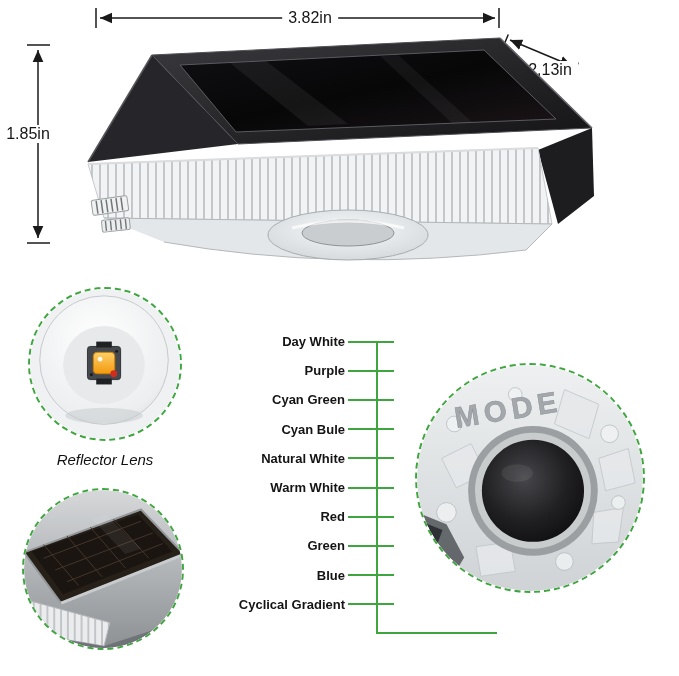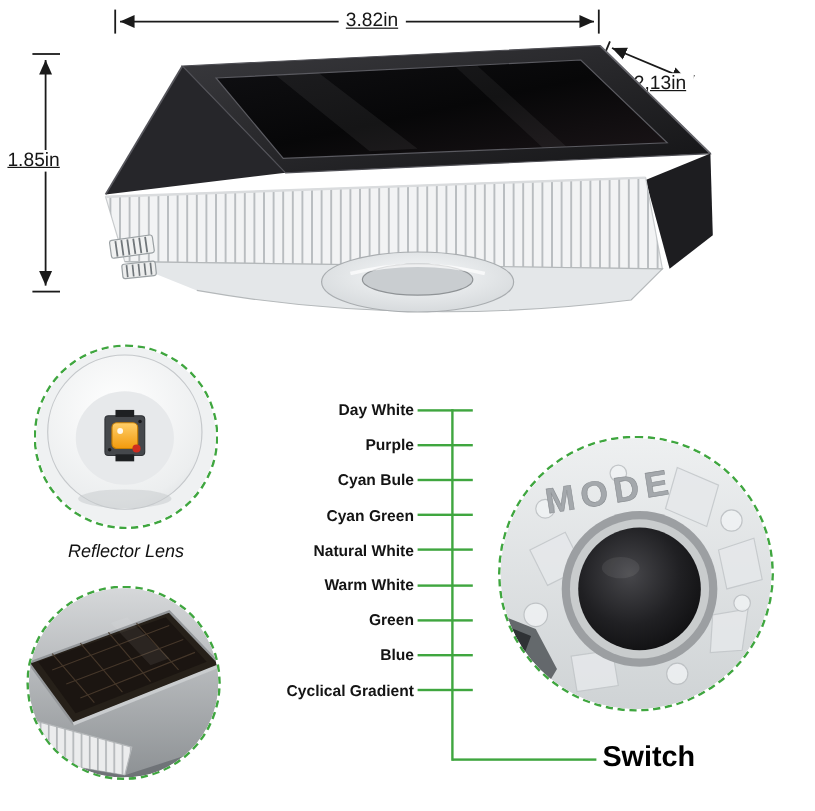--- a/index.html
+++ b/index.html
@@ -6,21 +6,21 @@
   .stage{
     position:relative;width:679px;height:676px;background:#fff;overflow:hidden;
     font-family:"Liberation Sans", sans-serif;color:#1b1b1b;
   }
   :root{--accent:#3fa63f;}
   svg{display:block;}
   .overlay{position:absolute;left:0;top:0;pointer-events:none;}
   .product{position:absolute;left:80px;top:26px;}
   .dim{
     position:absolute;transform:translate(-50%,-50%);
-    background:#fff;padding:0 6px;font-size:16px;color:#161616;white-space:nowrap;text-decoration:underline;
+    background:#fff;padding:0 6px;font-size:16px;color:#161616;white-space:nowrap;
   }
   .circle{
     position:absolute;border:2px dashed var(--accent);border-radius:50%;
     box-sizing:border-box;overflow:hidden;background:#fff;
   }
   .circle svg{border-radius:50%;}
   .lens-circle{left:28px;top:287px;width:154px;height:154px;}
   .panel-circle{left:22px;top:488px;width:162px;height:162px;}
   .switch-circle{left:415px;top:363px;width:230px;height:230px;}
   .caption{position:absolute;text-align:center;color:#111;}
@@ -228,53 +228,56 @@
     <span class="mode-label">Day White</span>
     <span class="mode-tick"></span>
   </div>
 
   <div class="mode-row">
     <span class="mode-label">Purple</span>
     <span class="mode-tick"></span>
   </div>
 
   <div class="mode-row">
+    <span class="mode-label">Cyan Green</span>
+    <span class="mode-tick"></span>
+  </div>
+
+  <div class="mode-row">
     <span class="mode-label">Cyan Bule</span>
     <span class="mode-tick"></span>
   </div>
 
   <div class="mode-row">
-    <span class="mode-label">Cyan Green</span>
-    <span class="mode-tick"></span>
-  </div>
-
-  <div class="mode-row">
     <span class="mode-label">Natural White</span>
     <span class="mode-tick"></span>
   </div>
 
   <div class="mode-row">
     <span class="mode-label">Warm White</span>
     <span class="mode-tick"></span>
   </div>
 
+  <div class="mode-row">
+    <span class="mode-label">Red</span>
+    <span class="mode-tick"></span>
+  </div>
 
   <div class="mode-row">
     <span class="mode-label">Green</span>
     <span class="mode-tick"></span>
   </div>
 
   <div class="mode-row">
     <span class="mode-label">Blue</span>
     <span class="mode-tick"></span>
   </div>
 
   <div class="mode-row">
     <span class="mode-label">Cyclical Gradient</span>
     <span class="mode-tick"></span>
   </div>
 
 </div>
   <div class="vline"></div>
   <div class="hline"></div>
-  <div class="switch-label">Switch</div>
 
 </div>
 
 </body></html>

